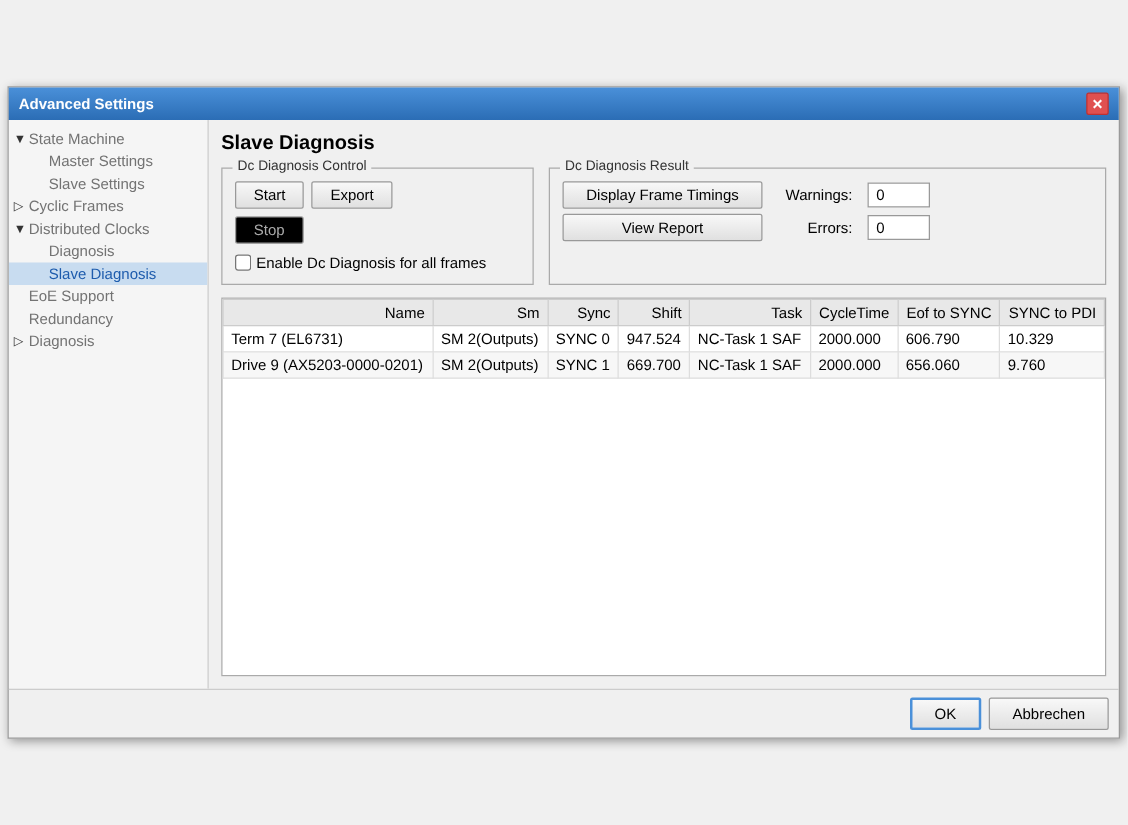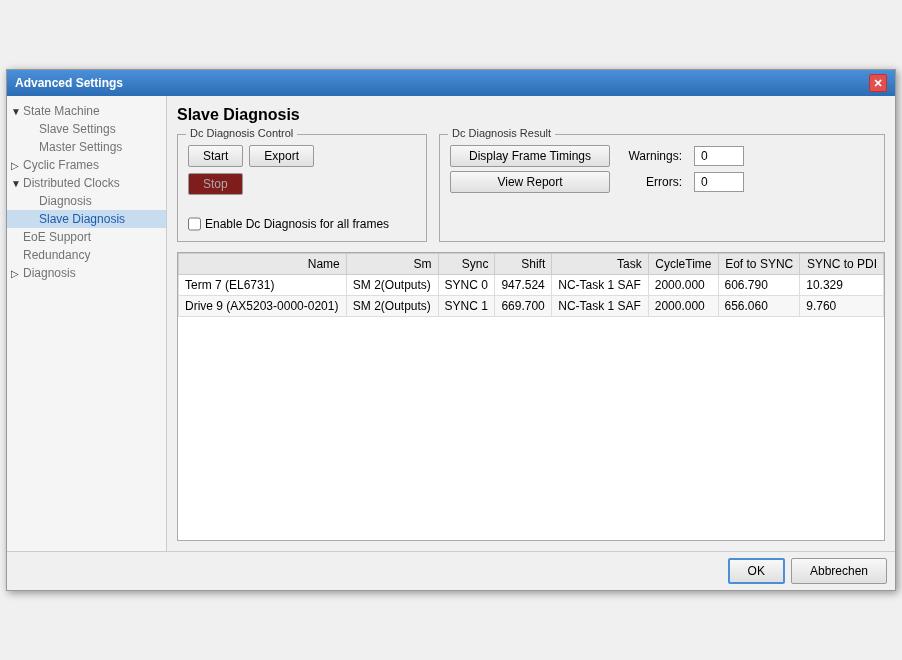--- a/index.html
+++ b/index.html
@@ -129,25 +129,25 @@
     }
     .btn {
       padding: 3px 14px;
       font-size: 12px;
       background: linear-gradient(to bottom, #f8f8f8, #e0e0e0);
       border: 1px solid #999;
       border-radius: 2px;
       cursor: pointer;
       color: #000;
     }
-    .btn:disabled { color: #aaa; cursor: default; background: #7f1d1d; }
+    .btn:disabled { color: #aaa; cursor: default; background: #000000; }
     .checkbox-row {
       display: flex;
       gap: 4px;
-      margin-top: 22px;
+      margin-top: 8px;
     }
     .result-row {
       display: flex;
       align-items: center;
       gap: 12px;
       margin-top: 4px;
     }
     .result-btn {
       padding: 3px 10px;
       font-size: 12px;
@@ -235,25 +235,25 @@
 
   <div class="content">
 
     <div class="sidebar">
     <div class="tree-item level0">
           <span class="tree-expander">▼</span>
           <span class="tree-label">State Machine</span>
         </div>
         <div class="tree-item level1">
           <span class="tree-expander"></span>
+          <span class="tree-label">Master Settings</span>
+        </div>
+        <div class="tree-item level1">
+          <span class="tree-expander"></span>
           <span class="tree-label">Slave Settings</span>
-        </div>
-        <div class="tree-item level1">
-          <span class="tree-expander"></span>
-          <span class="tree-label">Master Settings</span>
         </div>
         <div class="tree-item level0">
           <span class="tree-expander">▷</span>
           <span class="tree-label">Cyclic Frames</span>
         </div>
         <div class="tree-item level0">
           <span class="tree-expander">▼</span>
           <span class="tree-label">Distributed Clocks</span>
         </div>
         <div class="tree-item level1">

